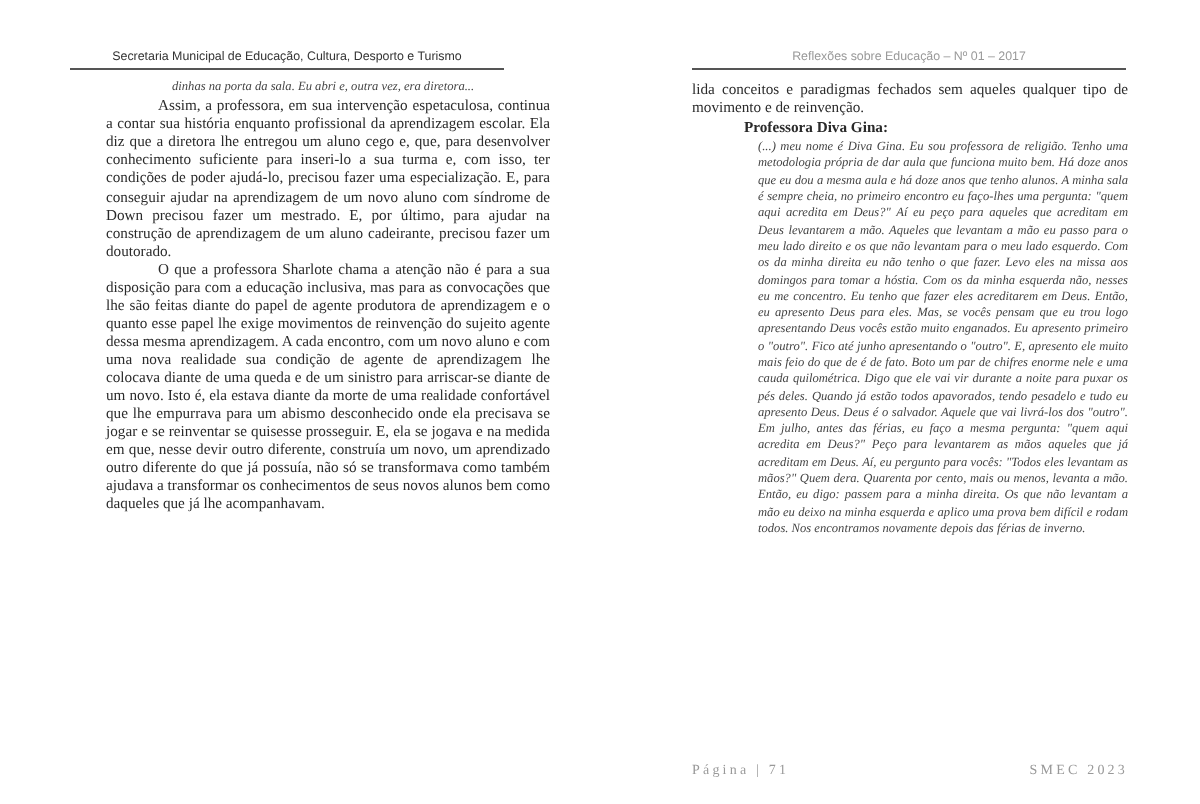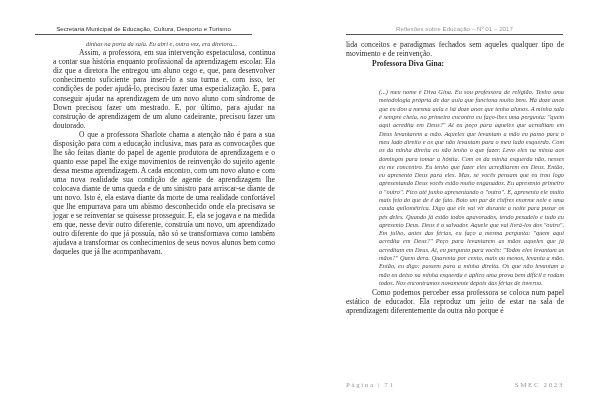--- a/index.html
+++ b/index.html
@@ -10,21 +10,21 @@
   .running-header { position:absolute; top:25px; font-family:"Liberation Sans","DejaVu Sans",sans-serif; font-size:6.2px; text-align:center; padding-bottom:2px; border-bottom:1px solid #555; }
   .left .running-header { left:35px; width:217px; color:#333; }
   .right .running-header { left:46px; width:217px; color:#999; }
   .body-col { position:absolute; top:40px; font-size:7.6px; line-height:9.05px; text-align:justify; }
   .left .body-col { left:34px; width:222px;margin-left:19px; }
   .right .body-col { left:46px; width:218px; }
   .quote { font-style:italic; font-size:6.3px; line-height:8.3px; margin-left:33px; color:#444; text-align:justify; }
   .left .quote { margin-left:33px; }
   p { margin:0; }
   .indent { text-indent:26px; }
-  .speaker { font-weight:bold; margin-left:26px; margin-top:1px; margin-bottom:20px; }
+  .speaker { font-weight:bold; margin-left:26px; margin-top:1px; margin-bottom:2px; }
   .right .quote { margin-left:33px; margin-bottom:1px; }
   .footer { position:absolute; top:381px; left:46px; width:218px; font-size:7px; letter-spacing:1.6px; color:#999; display:flex; justify-content:space-between; }
 </style>
 </head>
 <body>
 
 <div class="page left">
   <div class="running-header">Secretaria Municipal de Educação, Cultura, Desporto e Turismo</div>
   <div class="body-col">
     <p class="quote">dinhas na porta da sala. Eu abri e, outra vez, era diretora...</p>
@@ -32,19 +32,18 @@
     <p class="indent">O que a professora Sharlote chama a atenção não é para a sua disposição para com a educação inclusiva, mas para as convocações que lhe são feitas diante do papel de agente produtora de aprendizagem e o quanto esse papel lhe exige movimentos de reinvenção do sujeito agente dessa mesma aprendizagem. A cada encontro, com um novo aluno e com uma nova realidade sua condição de agente de aprendizagem lhe colocava diante de uma queda e de um sinistro para arriscar-se diante de um novo. Isto é, ela estava diante da morte de uma realidade confortável que lhe empurrava para um abismo desconhecido onde ela precisava se jogar e se reinventar se quisesse prosseguir. E, ela se jogava e na medida em que, nesse devir outro diferente, construía um novo, um aprendizado outro diferente do que já possuía, não só se transformava como também ajudava a transformar os conhecimentos de seus novos alunos bem como daqueles que já lhe acompanhavam.</p>
   </div>
 </div>
 
 <div class="page right">
   <div class="running-header">Reflexões sobre Educação – Nº 01 – 2017</div>
   <div class="body-col">
     <p>lida conceitos e paradigmas fechados sem aqueles qualquer tipo de movimento e de reinvenção.</p>
     <p class="speaker">Professora Diva Gina:</p>
     <p class="quote">(...) meu nome é Diva Gina. Eu sou professora de religião. Tenho uma metodologia própria de dar aula que funciona muito bem. Há doze anos que eu dou a mesma aula e há doze anos que tenho alunos. A minha sala é sempre cheia, no primeiro encontro eu faço-lhes uma pergunta: "quem aqui acredita em Deus?" Aí eu peço para aqueles que acreditam em Deus levantarem a mão. Aqueles que levantam a mão eu passo para o meu lado direito e os que não levantam para o meu lado esquerdo. Com os da minha direita eu não tenho o que fazer. Levo eles na missa aos domingos para tomar a hóstia. Com os da minha esquerda não, nesses eu me concentro. Eu tenho que fazer eles acreditarem em Deus. Então, eu apresento Deus para eles. Mas, se vocês pensam que eu trou logo apresentando Deus vocês estão muito enganados. Eu apresento primeiro o "outro". Fico até junho apresentando o "outro". E, apresento ele muito mais feio do que de é de fato. Boto um par de chifres enorme nele e uma cauda quilométrica. Digo que ele vai vir durante a noite para puxar os pés deles. Quando já estão todos apavorados, tendo pesadelo e tudo eu apresento Deus. Deus é o salvador. Aquele que vai livrá-los dos "outro". Em julho, antes das férias, eu faço a mesma pergunta: "quem aqui acredita em Deus?" Peço para levantarem as mãos aqueles que já acreditam em Deus. Aí, eu pergunto para vocês: "Todos eles levantam as mãos?" Quem dera. Quarenta por cento, mais ou menos, levanta a mão. Então, eu digo: passem para a minha direita. Os que não levantam a mão eu deixo na minha esquerda e aplico uma prova bem difícil e rodam todos. Nos encontramos novamente depois das férias de inverno.</p>
-    <p class="indent">Como podemos perceber essa professora se coloca num papel estático de educador. Ela reproduz um jeito de estar na sala de aprendizagem diferentemente da outra não porque é</p>
   </div>
   <div class="footer">
     <span>Página | 71</span>
     <span>SMEC 2023</span>
   </div>
 </div>
 
 </body></html>

